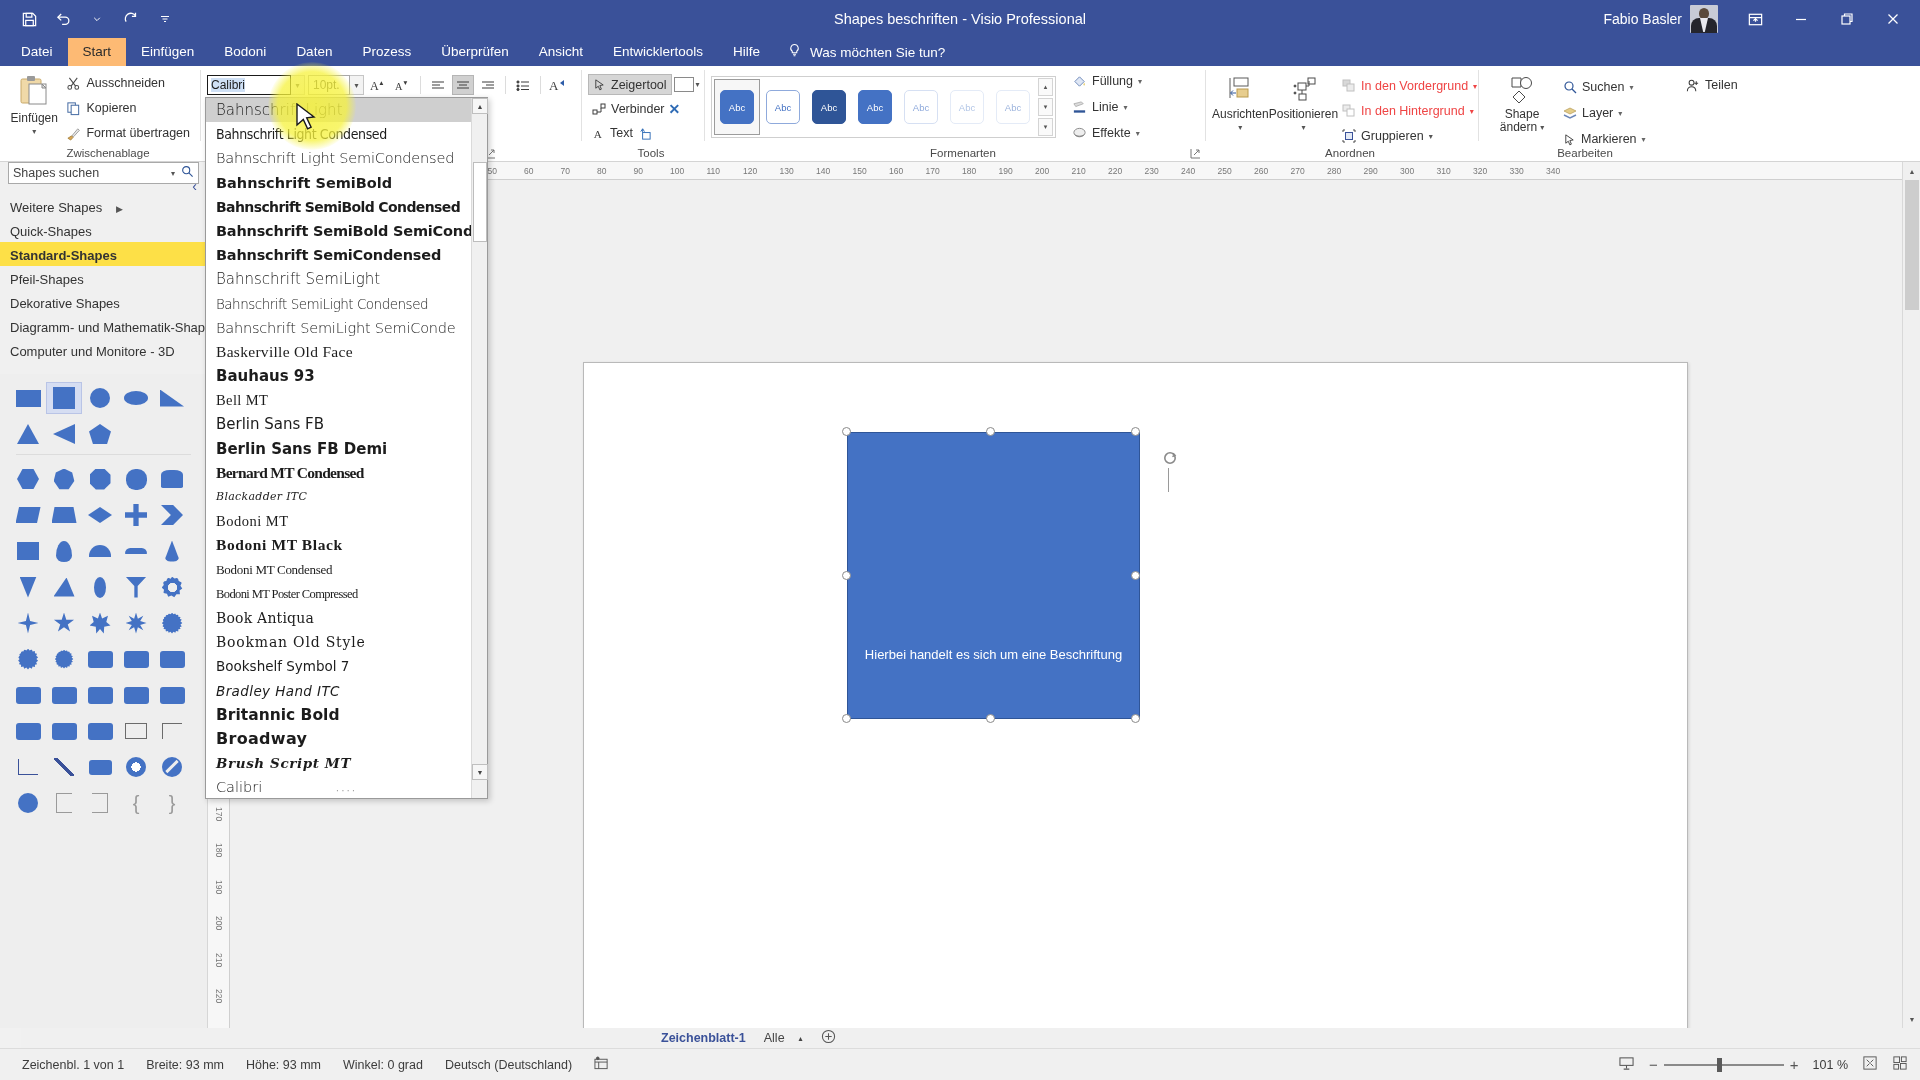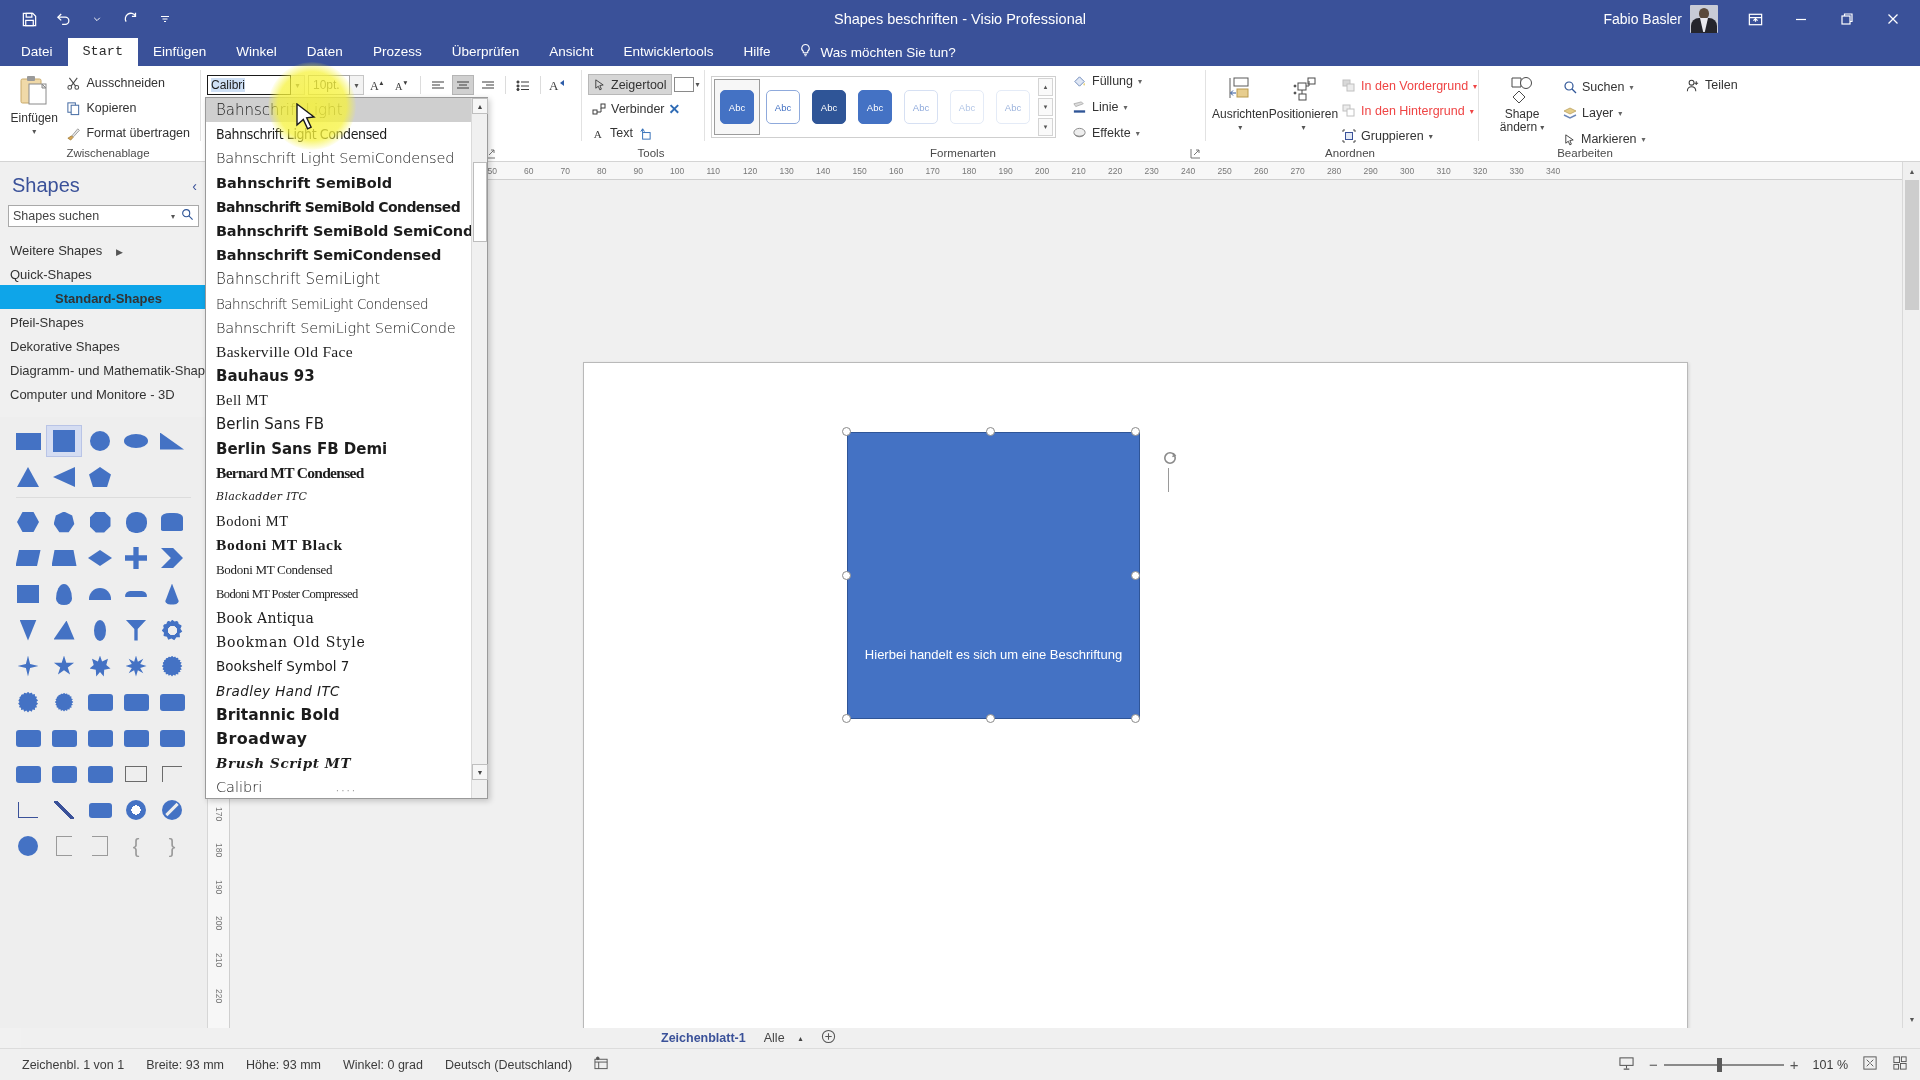--- a/index.html
+++ b/index.html
@@ -45,21 +45,21 @@
   }
   
   .tabbar{
     position:absolute; top:38px; left:0; width:1920px; height:28px;
     background:#3a5199; display:flex; align-items:flex-end; padding-left:6px;
   }
   .tab{
     height:28px; padding:0 15px; line-height:28px; color:#fff; font-size:13.5px;
     white-space:nowrap;
   }
-  .tab.active{ background:#ffffff; color:#2b2b2b;font-family:Liberation Mono, monospace; }
+  .tab.active{ background:#fdba74; color:#2b2b2b; }
   .tellme{
     display:flex; align-items:center; gap:8px; margin-left:12px; color:#fff;
     font-size:13.5px; height:28px;
   }
   
   .ribbon{
     position:absolute; top:66px; left:0; width:1920px; height:96px;
     background:#fff; border-bottom:1px solid #d4d4d4;
     display:flex; align-items:stretch;
   }
@@ -116,21 +116,21 @@
     display:flex; flex-direction:column;
   }
   .sp-title{ font-size:20px; color:#3a5199; padding:12px 0 8px 12px; font-weight:400;}
   .sp-collapse{ position:absolute; right:10px; top:16px; color:#3a5199; font-size:14px; }
   .sp-search{
     margin:0 8px 10px 8px; height:22px; background:#fff; border:1px solid #a9a9a9;
     display:flex; align-items:center; padding:0 4px; font-size:12.5px; color:#444;
   }
   .sp-search .ph{ flex:1; }
   .sp-item{ height:24px; line-height:28px; padding-left:10px; font-size:13px; color:#333; white-space:nowrap; }
-  .sp-item.sel{ background:#0ea5e9; font-weight:bold;text-align:center; }
+  .sp-item.sel{ background:#fde047; font-weight:bold; }
   .sp-item .arrow{ float:none; margin-left:10px; font-size:9px; color:#555; }
   .sp-grid{ margin-top:12px; padding:8px 10px; background:#eeeeee; flex:1; overflow:hidden;}
   .sp-row{ display:flex; gap:0px; margin-bottom:4px; }
   .sp-cell{ width:36px;height:32px; display:flex;align-items:center;justify-content:center; }
   .sp-cell.sel{ background:#d5ddf2; border:1px solid #b9c4e6; }
   .sp-div{ height:1px; background:#dcdcdc; margin:4px 6px 8px 6px; }
   .shp{ background:#4472c4; }
   
   .canvas-area{
     position:absolute; top:162px; left:208px; right:18px; bottom:52px; background:#f0f0f0;
@@ -275,21 +275,21 @@
           <path d="M2.5 2.5l9 9M11.5 2.5l-9 9"></path>
         </svg>
     </div>
   </div>
 </div>
 
 <div class="tabbar">
   <div class="tab">Datei</div>
   <div class="tab active">Start</div>
   <div class="tab">Einfügen</div>
-  <div class="tab">Winkel</div>
+  <div class="tab">Bodoni</div>
   <div class="tab">Daten</div>
   <div class="tab">Prozess</div>
   <div class="tab">Überprüfen</div>
   <div class="tab">Ansicht</div>
   <div class="tab">Entwicklertools</div>
   <div class="tab">Hilfe</div>
   <div class="tellme">
     <span>
       <svg width="15" height="15" viewBox="0 0 16 16" fill="none" stroke="#fff" stroke-width="1.1">
         <path d="M8 1.6a4 4 0 00-2.4 7.2v1.6h4.8V8.8A4 4 0 008 1.6z"></path>
@@ -700,21 +700,20 @@
             <path d="M2.5 14c0-3 2-4.6 4.5-4.6s4.5 1.6 4.5 4.6"></path>
             <path d="M12 3.5v4M10 5.5h4"></path>
           </svg>
       </span>
       <span>Teilen</span>
     </div>
   </div>
 </div>
 
 <div class="shapes-panel">
-  <div class="sp-title">Shapes</div>
   <div class="sp-collapse">‹</div>
   <div class="sp-search">
     <span class="ph">Shapes suchen</span>
     <span style="font-size:8px;color:#555;margin-right:6px;">▾</span>
     <span>
       <svg width="13" height="13" viewBox="0 0 14 14" fill="none" stroke="#2f5597" stroke-width="1.2">
           <circle cx="5.6" cy="5.6" r="3.8"></circle>
           <path d="M8.5 8.5l4 4"></path>
         </svg>
     </span>

